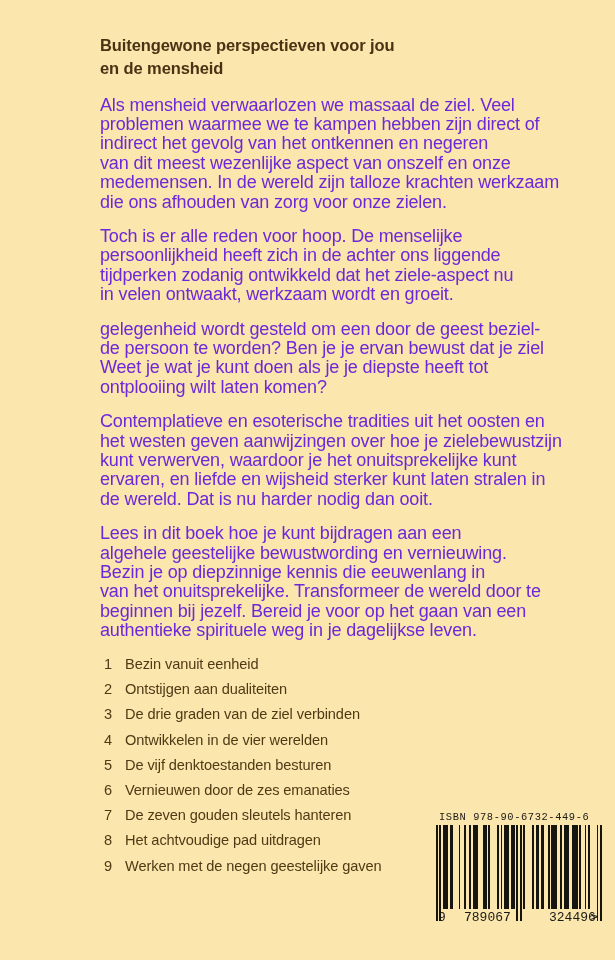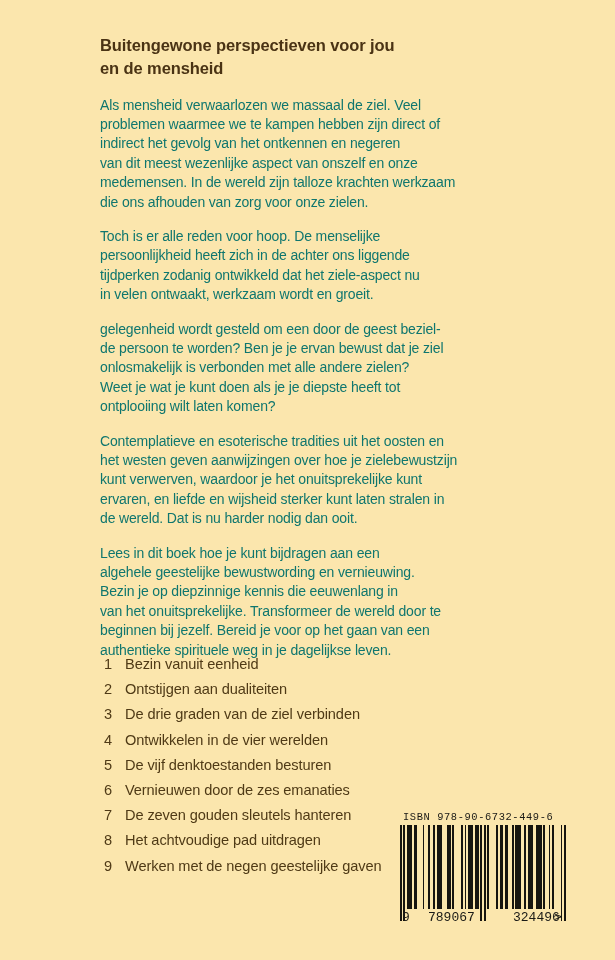--- a/index.html
+++ b/index.html
@@ -39,22 +39,22 @@
     display: block;
   }
   .body-block {
     margin: 0 0 15px 0;
   }
   .body-block:last-child {
     margin-bottom: 0;
   }
   .para-line {
     display: block;
-    color: #0f766e;
-    font-size: 14px;
+    color: #6d28d9;
+    font-size: 18px;
     line-height: 19.4px;
     letter-spacing: -0.15px;
     white-space: pre;
   }
   .chapter-list {
     position: absolute;
     left: 104px;
     top: 652px;
     width: 400px;
     list-style: none;
@@ -72,21 +72,21 @@
   .chapter-num {
     width: 21px;
     flex: 0 0 21px;
     text-align: left;
   }
   .chapter-title {
     flex: 1 1 auto;
   }
   .barcode-area {
     position: absolute;
-    left: 400px;
+    left: 436px;
     top: 811px;
     width: 166px;
   }
   .isbn-text {
     font-family: "Liberation Mono", "DejaVu Sans Mono", monospace;
     font-size: 10.4px;
     letter-spacing: 0.6px;
     color: #1a1a16;
     margin: 0 0 2px 3px;
     white-space: nowrap;
@@ -148,21 +148,20 @@
     <div class="body-block">
       <span class="para-line">Toch is er alle reden voor hoop. De menselijke</span>
       <span class="para-line">persoonlijkheid heeft zich in de achter ons liggende</span>
       <span class="para-line">tijdperken zodanig ontwikkeld dat het ziele-aspect nu</span>
       <span class="para-line">in velen ontwaakt, werkzaam wordt en groeit.</span>
     </div>
 
     <div class="body-block">
       <span class="para-line">gelegenheid wordt gesteld om een door de geest beziel-</span>
       <span class="para-line">de persoon te worden? Ben je je ervan bewust dat je ziel</span>
-      <span class="para-line">onlosmakelijk is verbonden met alle andere zielen?</span>
       <span class="para-line">Weet je wat je kunt doen als je je diepste heeft tot</span>
       <span class="para-line">ontplooiing wilt laten komen?</span>
     </div>
 
     <div class="body-block">
       <span class="para-line">Contemplatieve en esoterische tradities uit het oosten en</span>
       <span class="para-line">het westen geven aanwijzingen over hoe je zielebewustzijn</span>
       <span class="para-line">kunt verwerven, waardoor je het onuitsprekelijke kunt</span>
       <span class="para-line">ervaren, en liefde en wijsheid sterker kunt laten stralen in</span>
       <span class="para-line">de wereld. Dat is nu harder nodig dan ooit.</span>

